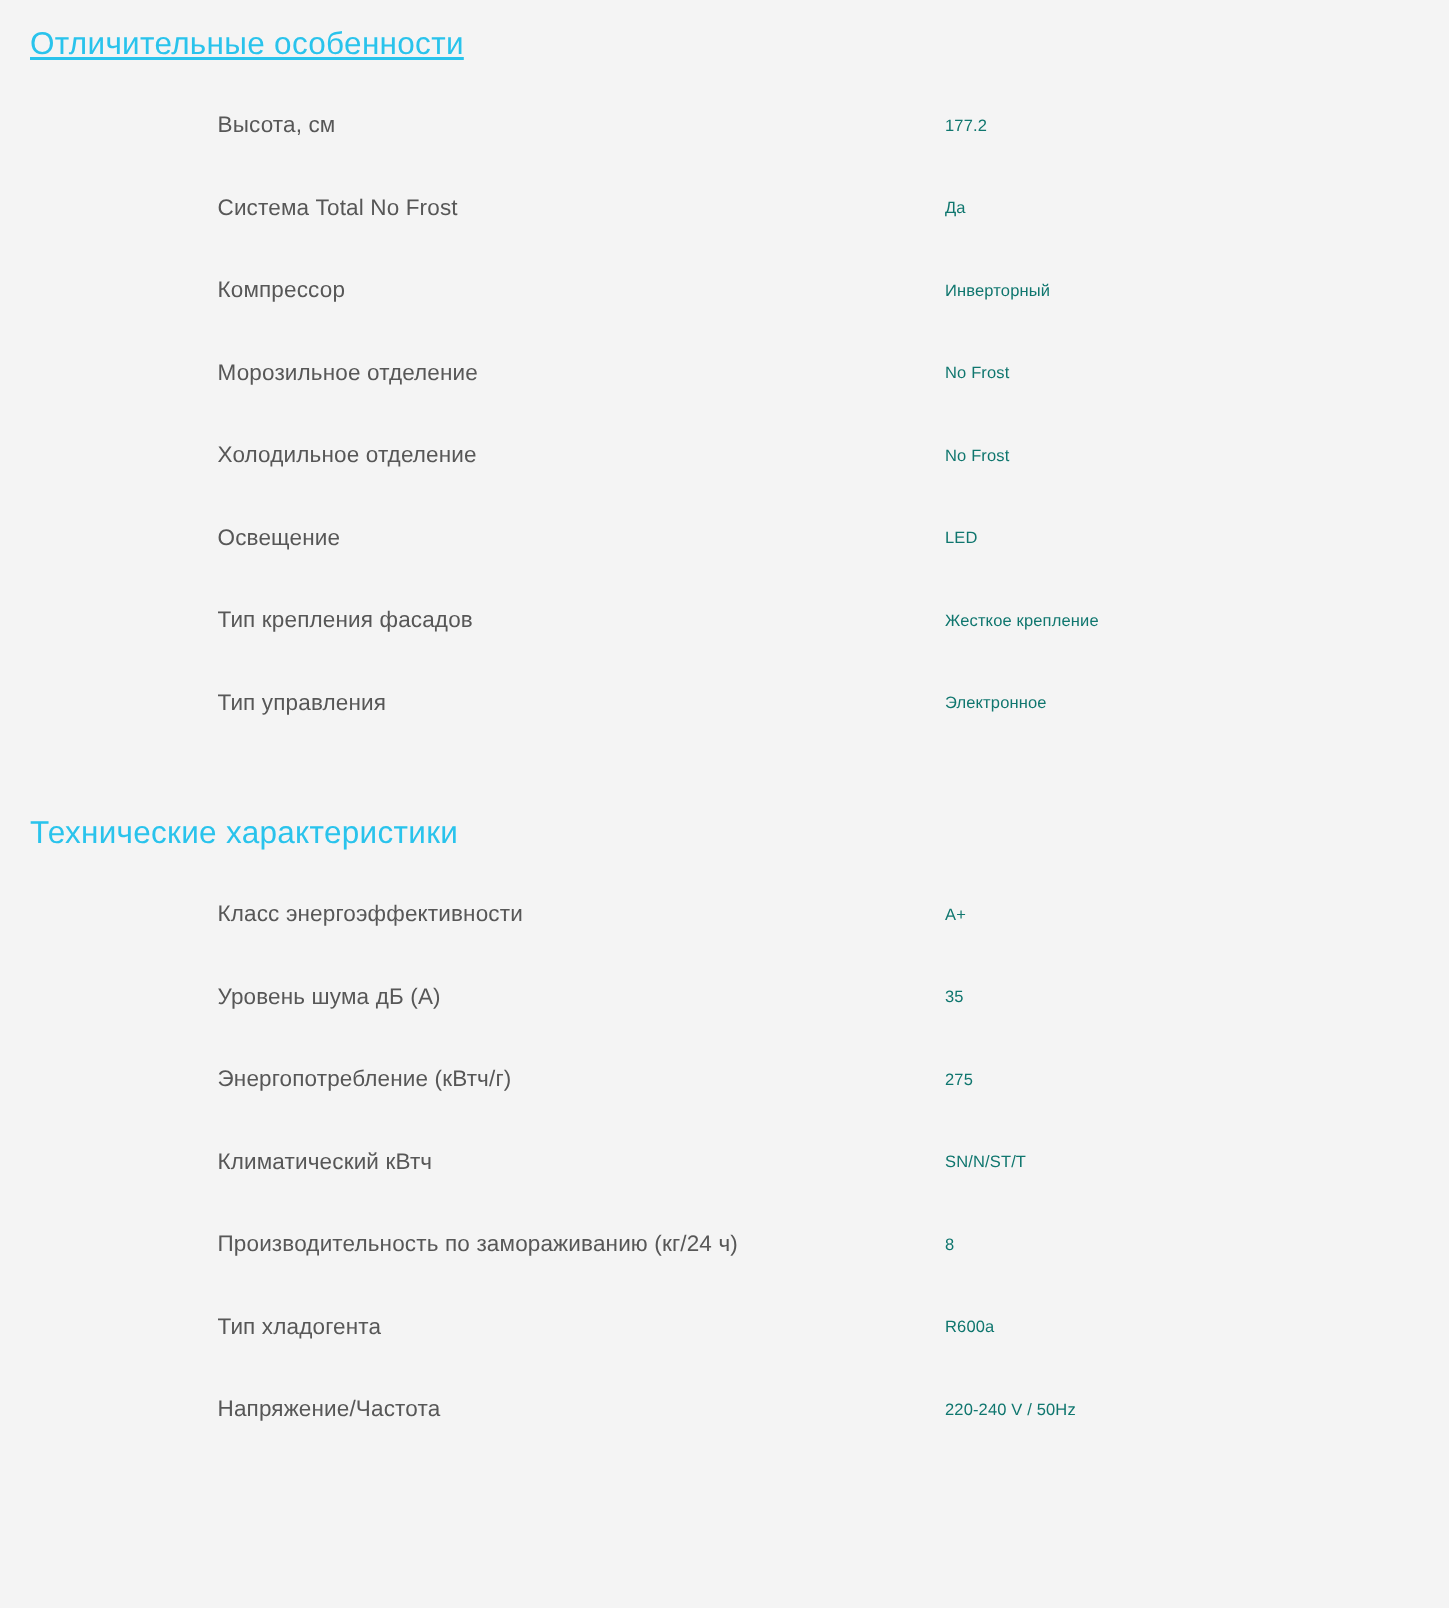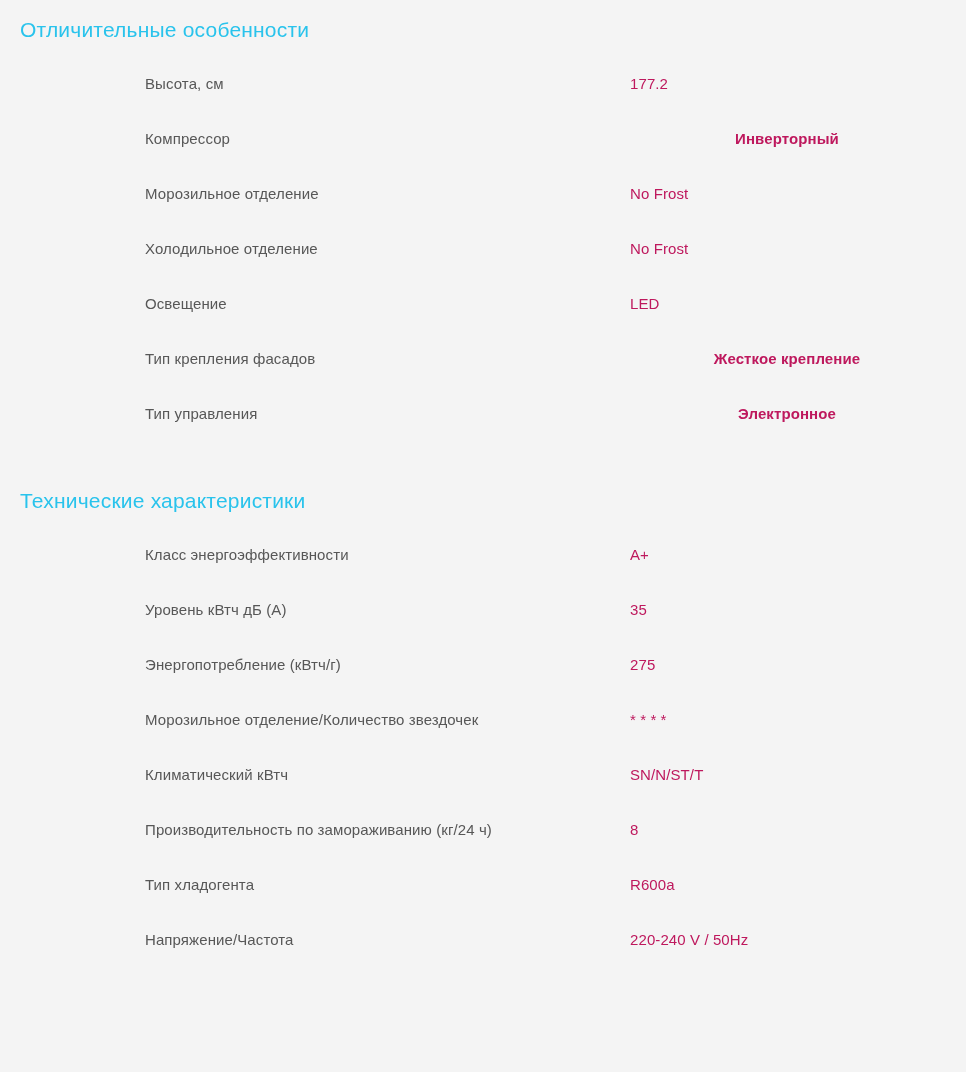--- a/index.html
+++ b/index.html
@@ -25,20 +25,21 @@
   .section-title {
     font-size: 21px;
     font-weight: 400;
     color: #29c3ec;
     letter-spacing: 0.2px;
     padding-left: 20px;
     margin: 0;
   }
   .section-first .section-title {
     padding-top: 18px;
+    text-decoration: underline;
   }
   .section-second .section-title {
     padding-top: 20px;
   }
   .spec-table {
     width: 100%;
     border-collapse: collapse;
     margin-top: 14px;
   }
   .spec-row {
@@ -47,52 +48,56 @@
   .spec-name {
     font-size: 15px;
     color: #575757;
     font-weight: 400;
     padding-left: 145px;
     vertical-align: middle;
     letter-spacing: 0.1px;
     white-space: nowrap;
   }
   .spec-value {
-    font-size: 15px;
-    color: #be185d;
+    font-size: 11px;
+    color: #0f766e;
     font-weight: 400;
     vertical-align: middle;
     letter-spacing: 0.1px;
     white-space: nowrap;
     padding-left: 0;
   }
   .col-name { width: 630px; }
   .col-value { width: 336px; }
   .value-left  { text-align: left;  padding-left: 0; }
-  .value-right { text-align: center; padding-right: 22px; font-weight: bold; }
+  .value-right { text-align: left; padding-right: 22px; }
   .gap-after-first {
     height: 28px;
   }
 </style>
 </head>
 <body>
 
 <div class="page">
 
   <div class="section section-first">
     <h2 class="section-title">Отличительные особенности</h2>
     <table class="spec-table">
       <colgroup>
         <col class="col-name">
         <col class="col-value">
       </colgroup>
       <tbody>
         <tr class="spec-row">
           <td class="spec-name">Высота, см</td>
           <td class="spec-value value-left">177.2</td>
+        </tr>
+        <tr class="spec-row">
+          <td class="spec-name">Система Total No Frost</td>
+          <td class="spec-value value-left">Да</td>
         </tr>
         <tr class="spec-row">
           <td class="spec-name">Компрессор</td>
           <td class="spec-value value-right">Инверторный</td>
         </tr>
         <tr class="spec-row">
           <td class="spec-name">Морозильное отделение</td>
           <td class="spec-value value-left">No Frost</td>
         </tr>
         <tr class="spec-row">
@@ -123,30 +128,26 @@
       <colgroup>
         <col class="col-name">
         <col class="col-value">
       </colgroup>
       <tbody>
         <tr class="spec-row">
           <td class="spec-name">Класс энергоэффективности</td>
           <td class="spec-value value-left">A+</td>
         </tr>
         <tr class="spec-row">
-          <td class="spec-name">Уровень кВтч дБ (А)</td>
+          <td class="spec-name">Уровень шума дБ (А)</td>
           <td class="spec-value value-left">35</td>
         </tr>
         <tr class="spec-row">
           <td class="spec-name">Энергопотребление (кВтч/г)</td>
           <td class="spec-value value-left">275</td>
-        </tr>
-        <tr class="spec-row">
-          <td class="spec-name">Морозильное отделение/Количество звездочек</td>
-          <td class="spec-value value-left">* * * *</td>
         </tr>
         <tr class="spec-row">
           <td class="spec-name">Климатический кВтч</td>
           <td class="spec-value value-left">SN/N/ST/T</td>
         </tr>
         <tr class="spec-row">
           <td class="spec-name">Производительность по замораживанию (кг/24 ч)</td>
           <td class="spec-value value-left">8</td>
         </tr>
         <tr class="spec-row">

